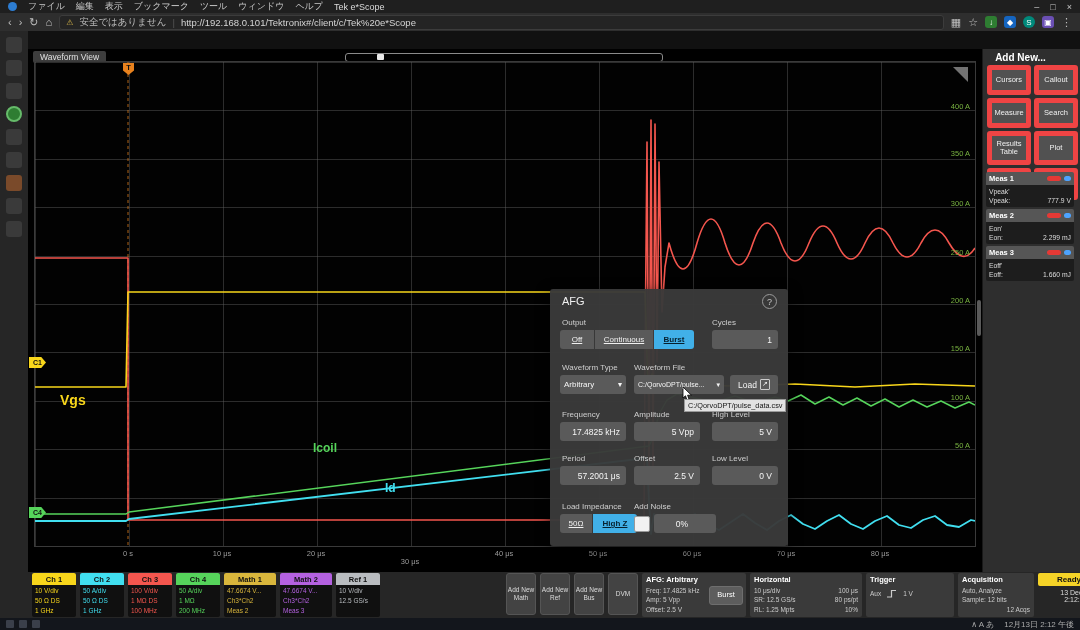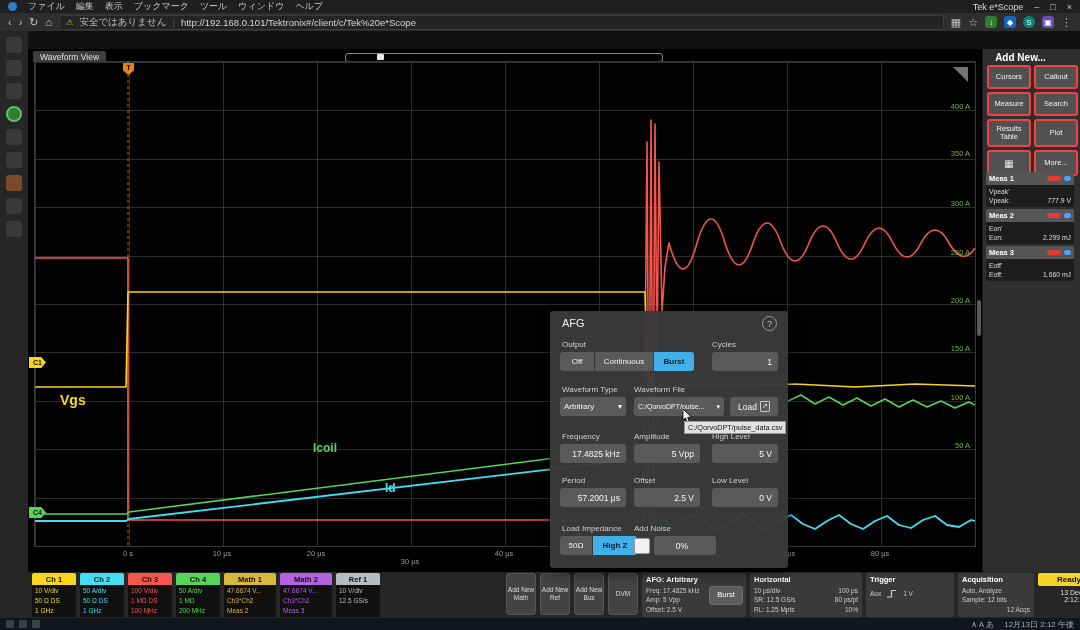--- a/index.html
+++ b/index.html
@@ -30,38 +30,38 @@
         background-image:
           repeating-linear-gradient(to right, rgba(95,95,95,.45) 0px, rgba(95,95,95,.45) 1px, transparent 1px, transparent 94px),
           repeating-linear-gradient(to bottom, rgba(95,95,95,.45) 0px, rgba(95,95,95,.45) 1px, transparent 1px, transparent 48.4px);}
   .ylab{position:absolute;right:5px;width:40px;text-align:right;color:#79b341;font-size:7.5px;}
   .xlab{position:absolute;top:500px;width:44px;text-align:center;color:#9a9a9a;font-size:7.5px;}
   .tracelab{position:absolute;font-weight:bold;}
   .chiptag{position:absolute;left:1px;width:17px;height:11px;font-size:7px;font-weight:bold;color:#111;
            display:flex;align-items:center;justify-content:center;
            clip-path:polygon(0 0,72% 0,100% 50%,72% 100%,0 100%);}
   
-  #afg{left:550px;top:311px;width:238px;height:257px;background:rgba(58,58,58,.97);border-radius:3px;
+  #afg{left:550px;top:289px;width:238px;height:257px;background:rgba(58,58,58,.97);border-radius:3px;
        box-shadow:0 4px 14px rgba(0,0,0,.6);z-index:10;font-size:8px;color:#cfcfcf;}
   .dlbl{position:absolute;font-size:8px;color:#cfcfcf;white-space:nowrap;}
   .dfield{position:absolute;height:19px;background:#5a5a5a;border-radius:3px;color:#f5f5f5;font-size:8.5px;
           display:flex;align-items:center;justify-content:flex-end;padding-right:6px;box-sizing:border-box;}
   .ddrop{position:absolute;height:19px;background:#5a5a5a;border-radius:3px;color:#f5f5f5;font-size:8px;
          display:flex;align-items:center;justify-content:space-between;padding:0 4px;box-sizing:border-box;
          overflow:hidden;white-space:nowrap;}
   .dbtn{position:absolute;height:19px;background:#5a5a5a;border-radius:3px;color:#f5f5f5;font-size:8.5px;
         display:flex;align-items:center;justify-content:center;gap:3px;box-sizing:border-box;}
   .segbtn{height:19px;background:#5a5a5a;color:#f0f0f0;font-size:8px;display:flex;align-items:center;
-          justify-content:center;box-sizing:border-box;}
+          justify-content:center;box-sizing:border-box;text-decoration:underline;}
   .segbtn.sel{background:#41b0e8;color:#06202e;font-weight:bold;}
   
   #right-panel{left:982px;top:49px;width:98px;height:523px;background:#2e2e2e;border-left:1px solid #191919;
                box-sizing:border-box;color:#eee;}
   #rp-grid{position:absolute;left:4px;top:16px;display:grid;grid-template-columns:44px 44px;gap:3px;}
-  .rpbtn{background:#515151;border:2px solid #ef4444;border-radius:3px;color:#f0f0f0;font-size:7.5px;
+  .rpbtn{background:#515151;border:5px solid #ef4444;border-radius:3px;color:#f0f0f0;font-size:7.5px;
          min-height:20px;display:flex;align-items:center;justify-content:center;text-align:center;line-height:1.1;}
   .meas{position:absolute;left:3px;width:88px;border-radius:2px;overflow:hidden;}
   .meas-h{height:13px;background:#565656;color:#fff;font-size:7.5px;font-weight:bold;display:flex;
           align-items:center;padding:0 3px;gap:3px;}
   .meas-b{background:#1d1d1d;color:#ddd;font-size:6.8px;padding:2px 3px;line-height:1.35;}
   .pill{height:5px;border-radius:3px;}
   
   #bottom-bar{left:28px;top:572px;width:1052px;height:46px;background:#262626;display:flex;gap:4px;
               padding:1px 0 0 4px;box-sizing:border-box;align-items:flex-start;}
   .chb{height:44px;background:#101010;border-radius:2px;overflow:hidden;flex:none;}
@@ -81,21 +81,21 @@
 
   <div class="abs" id="os-bar">
     <span style="width:9px;height:9px;border-radius:50%;background:#2d7dd2;display:inline-block;"></span>
     <span>ファイル</span>
     <span>編集</span>
     <span>表示</span>
     <span>ブックマーク</span>
     <span>ツール</span>
     <span>ウィンドウ</span>
     <span>ヘルプ</span>
-    <span style="flex:1;text-align:right;color:#dadada;">Tek e*Scope</span>
+    <span style="flex:1;text-align:left;color:#dadada;">Tek e*Scope</span>
     <span>–</span>
     <span>□</span>
     <span>×</span>
   </div>
 
   <div class="abs" id="browser-bar">
     <span class="navg">‹</span>
     <span class="navg">›</span>
     <span class="navg">↻</span>
     <span class="navg">⌂</span>

